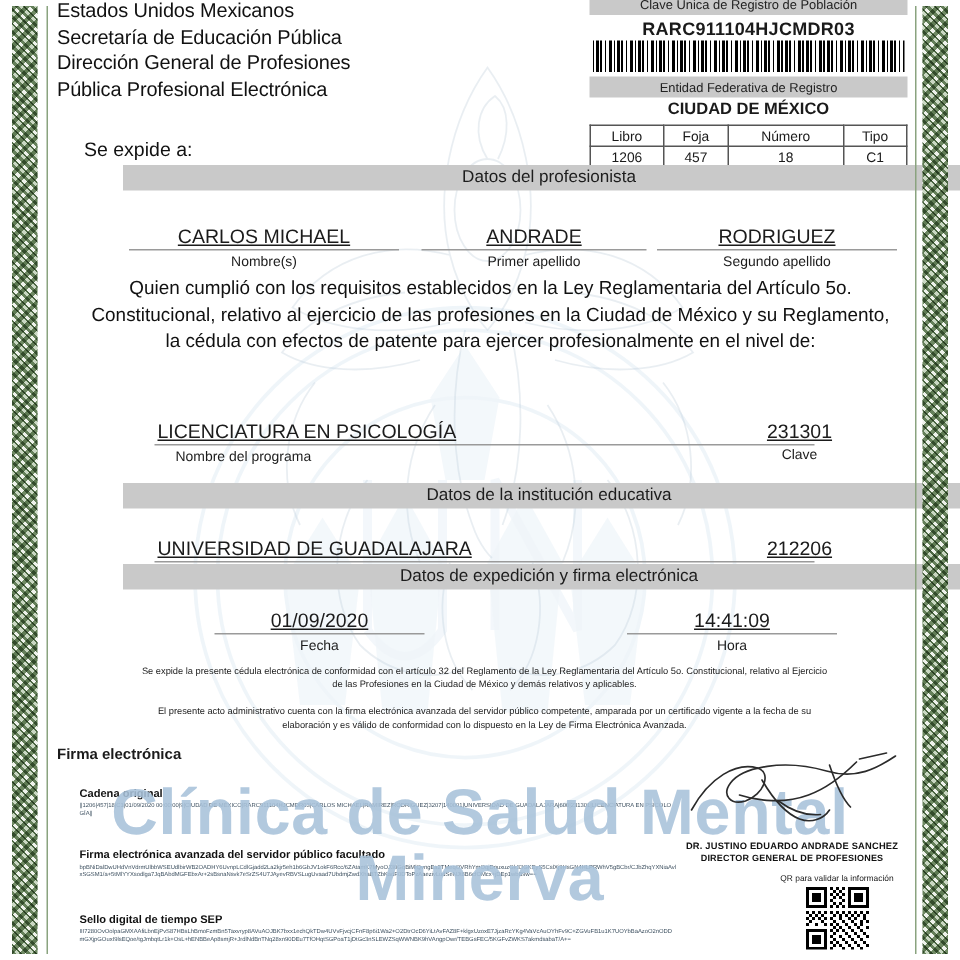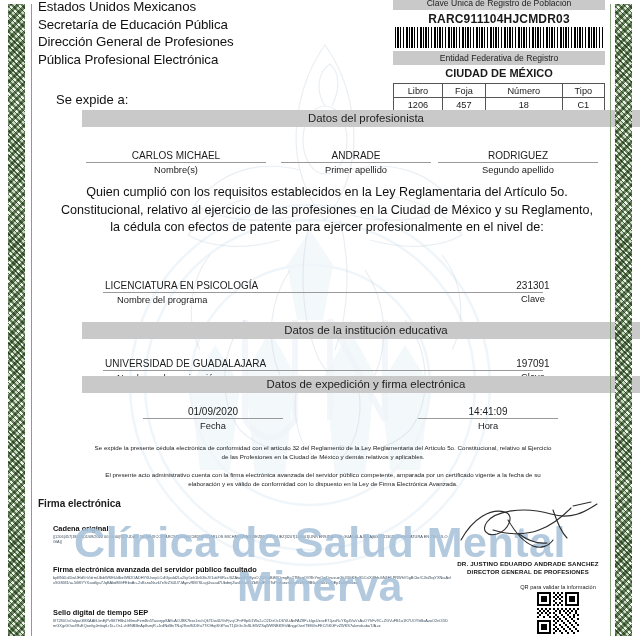--- a/index.html
+++ b/index.html
@@ -62,21 +62,21 @@
     padding:1.5px 0;font-weight:400;}
   table.lfnt th{font-weight:400;}
 
   .se-expide{position:absolute;left:23px;top:92px;font-size:13px;color:#111;}
 
   .sec-bar{position:absolute;left:5px;width:568px;height:17px;background:#c9c9c9;
     text-align:center;font-size:11.4px;line-height:17px;color:#1d1d1d;margin-left:44px;}
 
   .field-row{position:absolute;left:5px;width:568px;}
   .field{position:absolute;text-align:center;}
-  .field .val{font-size:10px;color:#1b1b1b;white-space:nowrap;padding-bottom:1px;}
+  .field .val{font-size:13px;color:#1b1b1b;white-space:nowrap;padding-bottom:1px;text-decoration:underline;}
   .field .rule{border-top:1px solid #9a9a9a;}
   .field .lbl{font-size:9.3px;color:#1b1b1b;padding-top:1.5px;}
   .field.left-al .val,.field.left-al .lbl{text-align:left;padding-left:2px;}
   .field.left-al .lbl{padding-left:14px;}
 
   .para{position:absolute;left:24px;width:540px;text-align:center;
     font-size:12.6px;line-height:17.5px;color:#111;}
 
   .finep{position:absolute;left:22px;width:536px;text-align:center;
     font-size:6.2px;line-height:9px;color:#1b1b1b;}
@@ -219,21 +219,21 @@
 
     <div class="sec-bar" style="top:322px;">Datos de la institución educativa</div>
 
     <div class="field-row" style="top:358px;height:30px;">
       <div class="field left-al" style="left:65px;width:440px;">
         <div class="val">UNIVERSIDAD DE GUADALAJARA</div>
         <div class="rule"></div>
         <div class="lbl">Nombre o denominación</div>
       </div>
       <div class="field" style="left:440px;width:110px;">
-        <div class="val">197091</div>
+        <div class="val">212206</div>
         <div class="rule" style="border-top:none;"></div>
         <div class="lbl">Clave</div>
       </div>
     </div>
 
     <div class="sec-bar" style="top:376px;">Datos de expedición y firma electrónica</div>
 
     <div class="field-row" style="top:406px;height:30px;">
       <div class="field" style="left:105px;width:140px;">
         <div class="val">01/09/2020</div>

